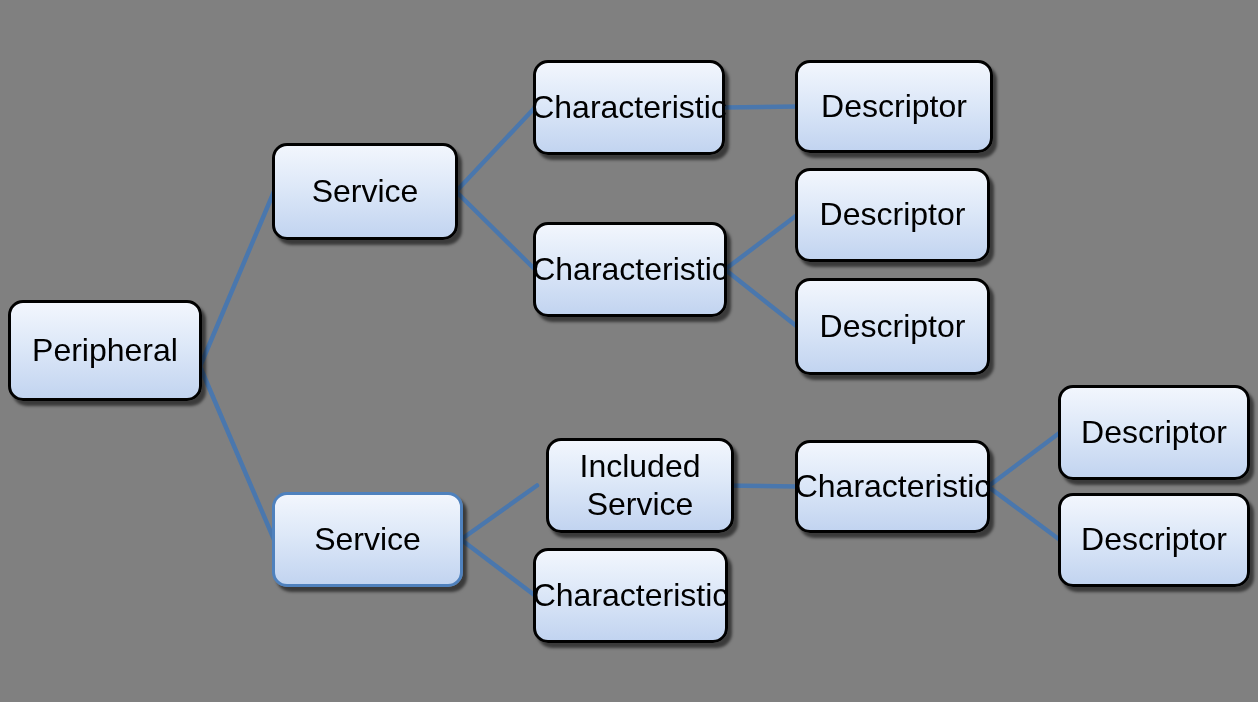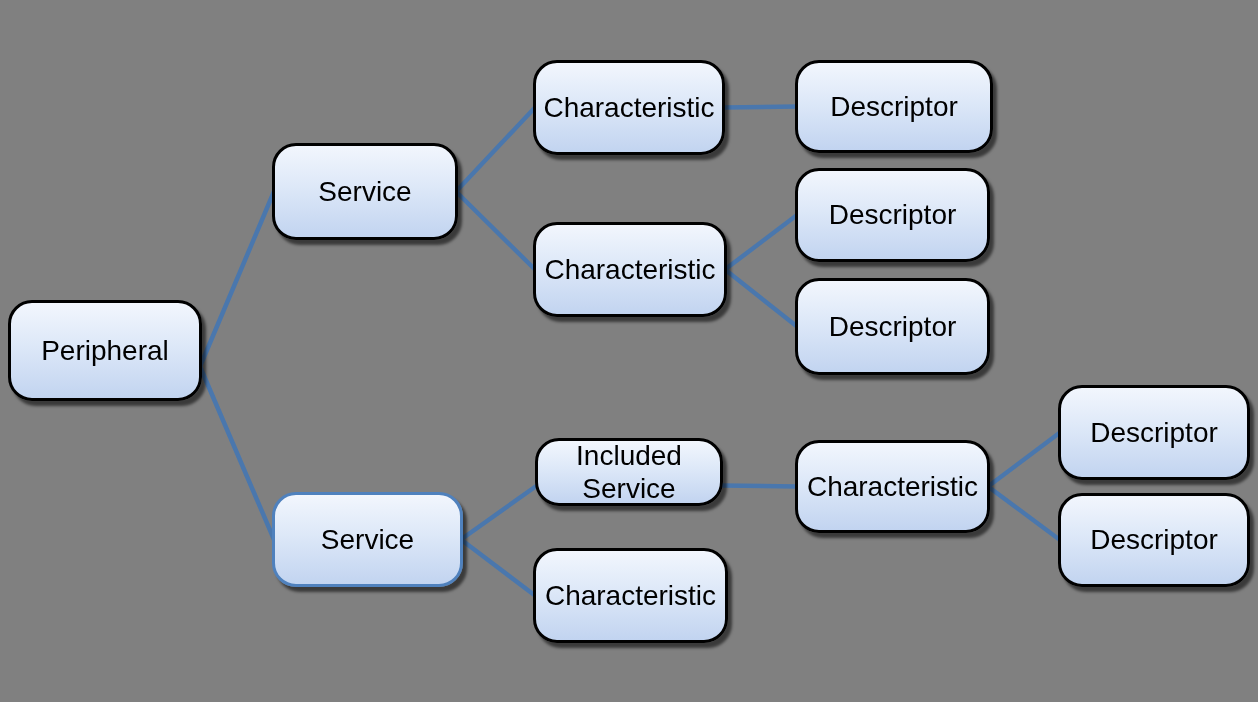--- a/index.html
+++ b/index.html
@@ -23,24 +23,24 @@
     fill: none;
   }
   .node {
     position: absolute;
     box-sizing: border-box;
     display: flex;
     align-items: center;
     justify-content: center;
     text-align: center;
     border: 3px solid #000;
-    border-radius: 24px;
+    border-radius: 15px;
     background: linear-gradient(180deg, #f2f6fd 0%, #dde8f8 45%, #c2d4f0 100%);
     box-shadow: 4px 5px 3px rgba(0,0,0,0.55);
-    font-size: 28px;
+    font-size: 32px;
     color: #000;
   }
   .node-label {
     white-space: pre-line;
     line-height: 1.18;
     padding: 0 6px;
   }
 </style>
 </head>
 <body style="background: rgb(128, 128, 128);">
@@ -78,21 +78,21 @@
       </div>
       <div class="node" style="left: 795px; top: 168px; width: 195px; height: 94px; border-color: rgb(0, 0, 0);">
         <span class="node-label">Descriptor</span>
       </div>
       <div class="node" style="left: 795px; top: 278px; width: 195px; height: 97px; border-color: rgb(0, 0, 0);">
         <span class="node-label">Descriptor</span>
       </div>
       <div class="node" style="left: 272px; top: 492px; width: 191px; height: 95px; border-color: rgb(79, 129, 189);">
         <span class="node-label">Service</span>
       </div>
-      <div class="node" style="left: 535px; top: 438px; width: 188px; height: 68px; border-color: rgb(0, 0, 0);">
+      <div class="node" style="left: 546px; top: 438px; width: 188px; height: 95px; border-color: rgb(0, 0, 0);">
         <span class="node-label">Included
 Service</span>
       </div>
       <div class="node" style="left: 533px; top: 548px; width: 195px; height: 95px; border-color: rgb(0, 0, 0);">
         <span class="node-label">Characteristic</span>
       </div>
       <div class="node" style="left: 795px; top: 440px; width: 195px; height: 93px; border-color: rgb(0, 0, 0);">
         <span class="node-label">Characteristic</span>
       </div>
       <div class="node" style="left: 1058px; top: 385px; width: 192px; height: 95px; border-color: rgb(0, 0, 0);">

